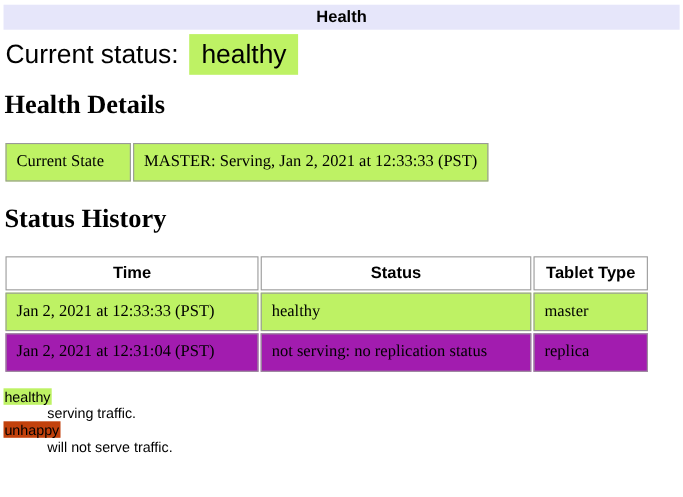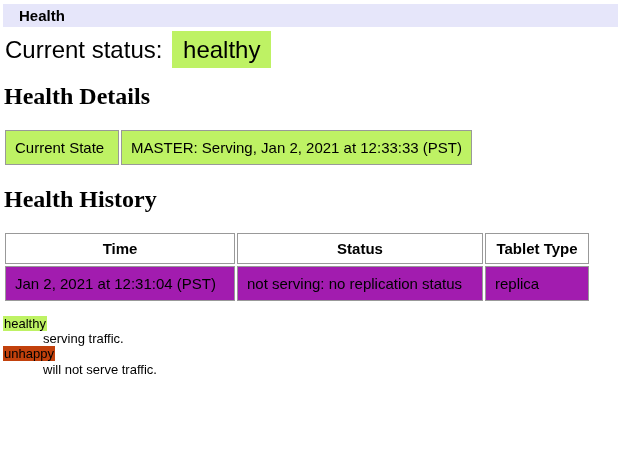--- a/index.html
+++ b/index.html
@@ -6,24 +6,24 @@
     background: #ffffff;
     color: #000000;
   }
   body {
     margin: 4px 3px;
     font-family: "Liberation Sans", sans-serif;
     width: 615px;
   }
   .page-header {
     background: #E6E6FA;
-    text-align: left;
+    text-align: center;
     font-weight: bold;
     font-size: 15px;
-    padding: 3px 16px;
+    padding: 3px 0;
   }
   .current-status {
     font-size: 24px;
     margin: 9px 0 0 2px;
   }
   .state-box {
     padding: 5px 11px;
     margin-left: 3px;
   }
   .healthy   { background-color: #bef264; }
@@ -37,21 +37,21 @@
   }
   table {
     border-collapse: separate;
     border-spacing: 2px;
   }
   td, th {
     border: 1px solid #999999;
     font-size: 15px;
     white-space: nowrap;
   }
-  td { padding: 8px 9px; text-align: left; }
+  td { padding: 8px 9px; text-align: left; font-family: Liberation Serif, serif; }
   th { padding: 6px 9px; font-weight: bold; text-align: center; }
   .col-time   { width: 210px; margin-top: 16px; }
   .col-status { width: 226px; }
   .col-type   { width: 84px; }
   .details-label { width: 94px; }
   dl {
     font-size: 13px;
     line-height: 1.17;
     margin: 13px 0 0 0;
   }
@@ -75,28 +75,33 @@
 
 <table class="details-table">
   <tbody>
       <tr>
     <td class="healthy details-label">Current State</td>
     <td class="healthy">MASTER: Serving, Jan 2, 2021 at 12:33:33 (PST)</td>
   </tr>
 </tbody>
   </table>
 
-<h2>Health History</h2>
+<h2>Status History</h2>
 
 <table class="history-table">
   <tbody>
       <tr>
     <th class="col-time">Time</th>
     <th class="col-status">Status</th>
     <th class="col-type">Tablet Type</th>
+  </tr>
+  <tr>
+    <td class="healthy col-time">Jan 2, 2021 at 12:33:33 (PST)</td>
+    <td class="healthy col-status">healthy</td>
+    <td class="healthy col-type">master</td>
   </tr>
   <tr>
     <td class="unhealthy col-time">Jan 2, 2021 at 12:31:04 (PST)</td>
     <td class="unhealthy col-status">not serving: no replication status</td>
     <td class="unhealthy col-type">replica</td>
   </tr>
 </tbody>
   </table>
 
 <dl>

